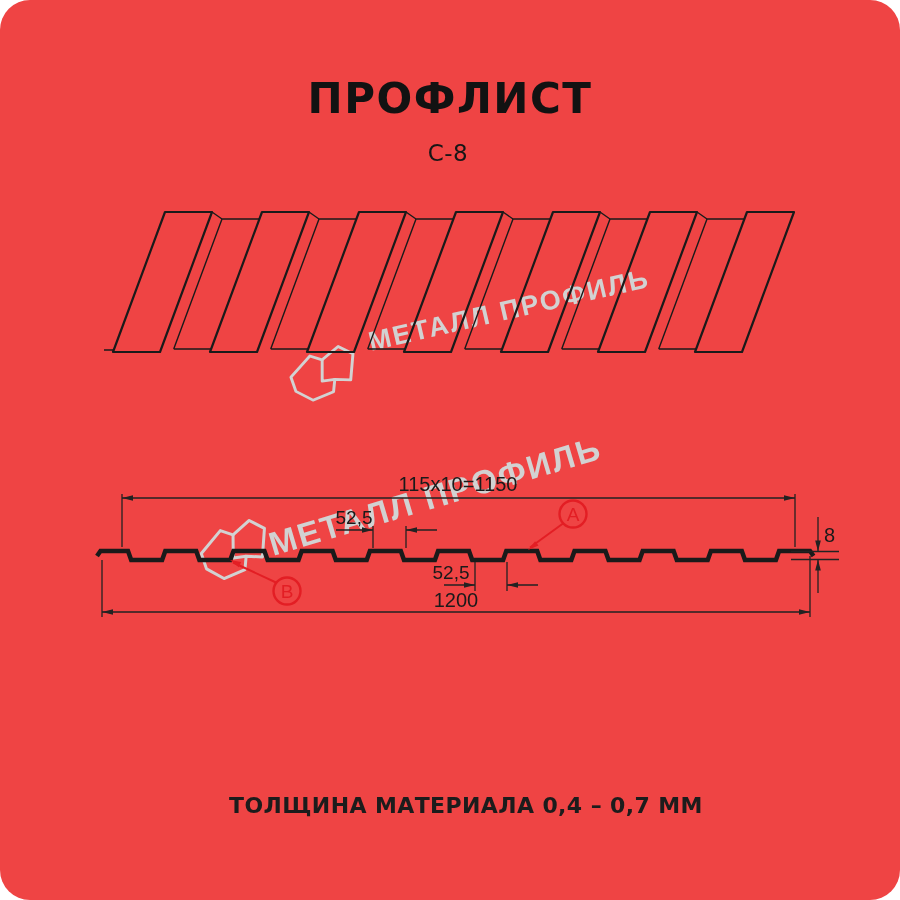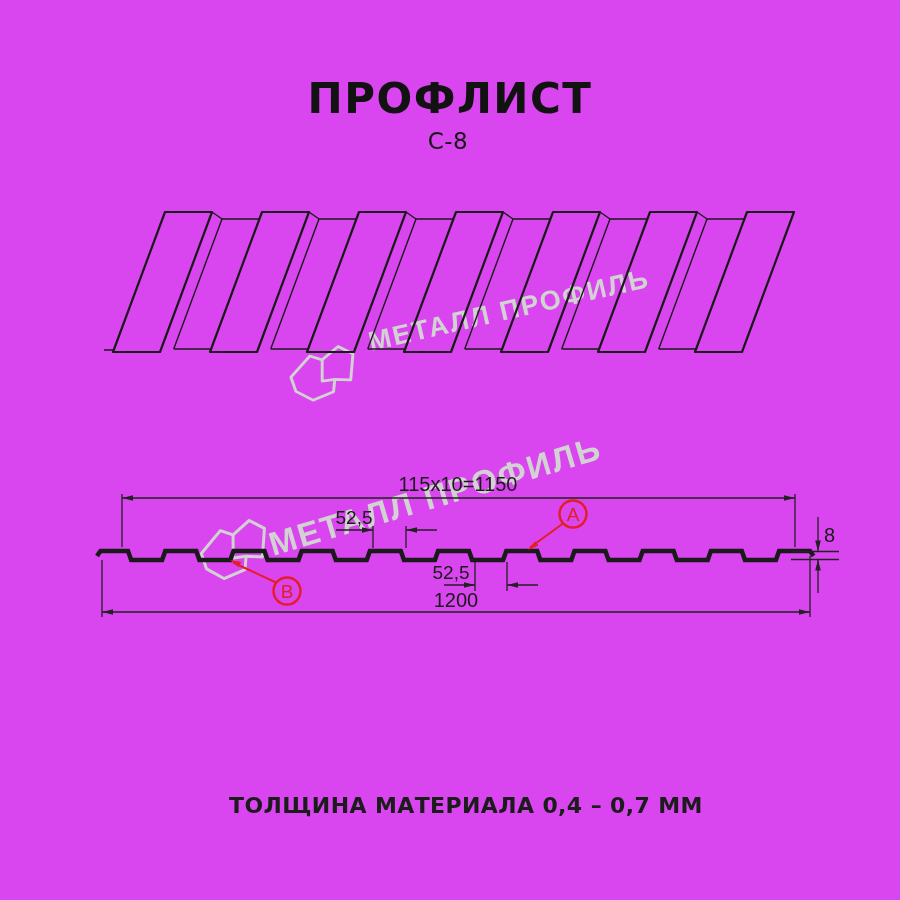--- a/index.html
+++ b/index.html
@@ -1,26 +1,27 @@
 <!DOCTYPE html>
 <html><head>
 <meta charset="utf-8">
 <style>
   html,body{margin:0;padding:0;background:#ffffff;}
   .page{
-    position:relative;width:900px;height:900px;background:#d946ef;overflow:hidden;
+    position:relative;width:900px;height:900px;background:#ef4444;overflow:hidden;
     font-family:"Liberation Sans",sans-serif;
+    border-radius:30px;
   }
   .title{
     position:absolute;top:74px;left:0;width:900px;text-align:center;
     font-family:"DejaVu Sans",sans-serif;font-weight:800;font-size:42px;
     letter-spacing:1.5px;color:#121212;
   }
   .subtitle{
-    position:absolute;top:128px;left:0;width:896px;text-align:center;
+    position:absolute;top:140px;left:0;width:896px;text-align:center;
     font-family:"DejaVu Sans",sans-serif;font-weight:500;font-size:23px;
     color:#161616;letter-spacing:.5px;
   }
   .caption{
     position:absolute;top:793px;left:0;width:900px;text-align:center;
     font-family:"DejaVu Sans",sans-serif;font-weight:600;font-size:22px;
     color:#1c1c1c;letter-spacing:.4px;margin-left:16px;
   }
   svg{position:absolute;top:0;left:0;}
   .dimtxt{font-family:"Liberation Sans",sans-serif;fill:#1a1a1a;}

